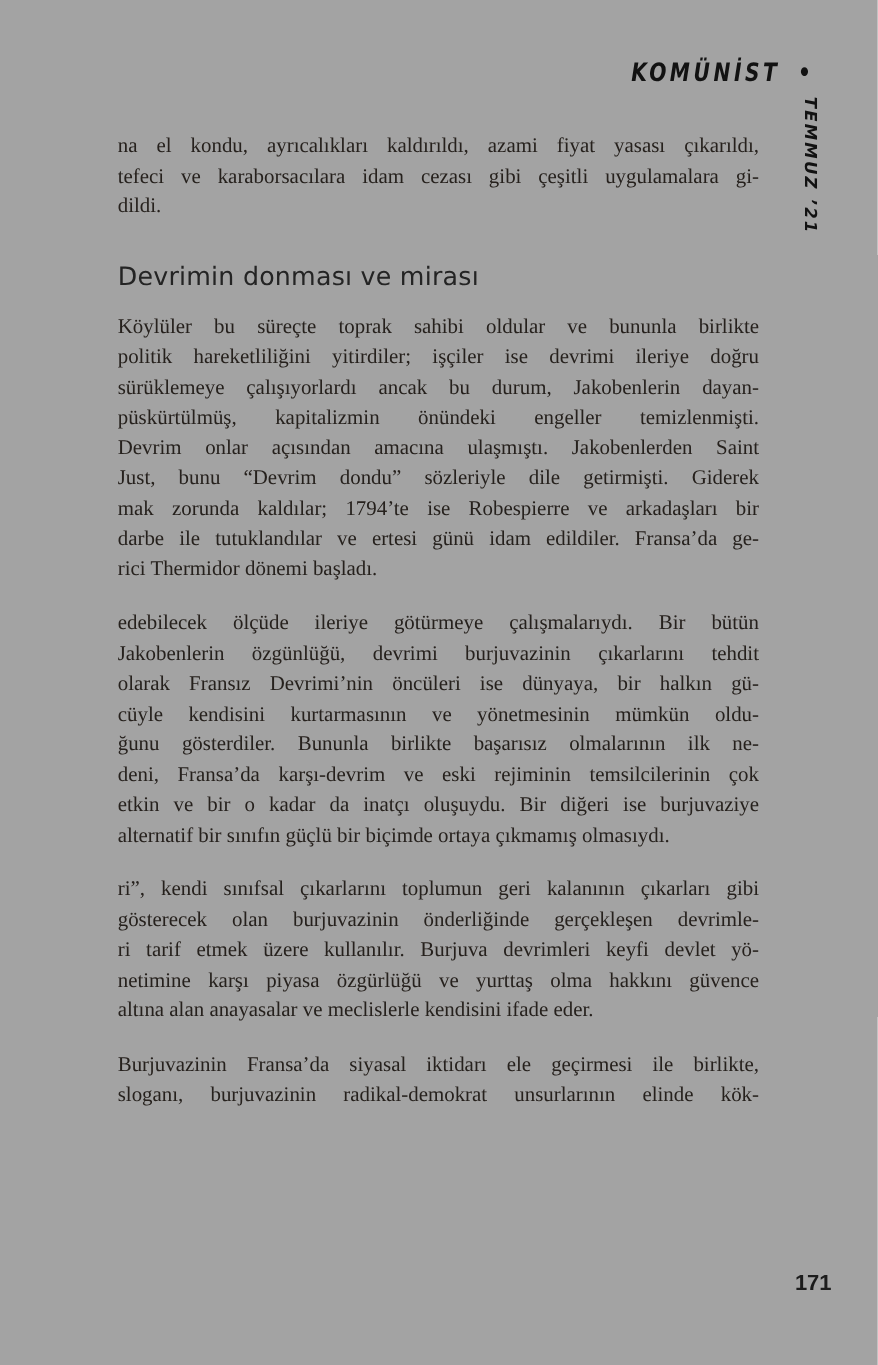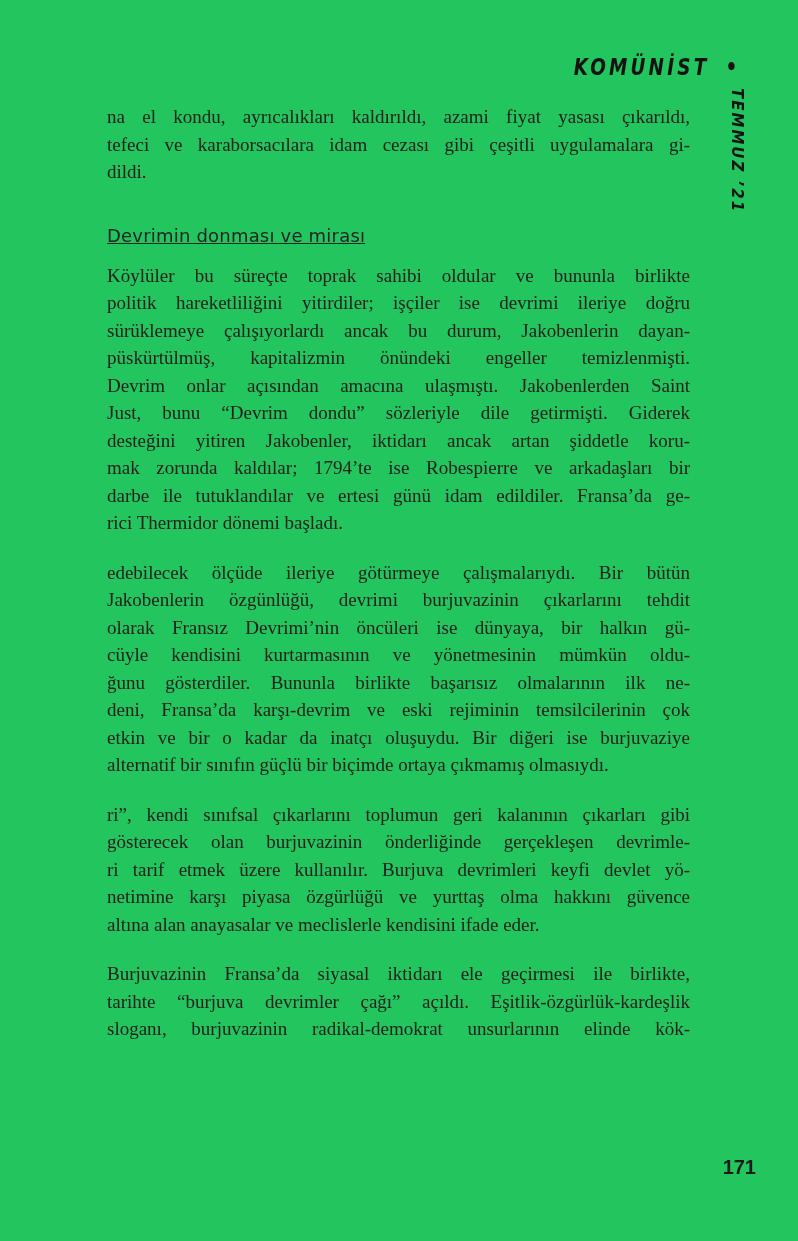--- a/index.html
+++ b/index.html
@@ -10,21 +10,21 @@
   body {
     width: 798px;
     height: 1241px;
     position: relative;
     overflow: hidden;
     font-family: "Liberation Serif", serif;
   }
   .page {
     position: absolute;
     inset: 0;
-    background: #22c55e;
+    background: #a3a3a3;
   }
 
   
   .masthead {
     position: absolute;
     top: 54px;
     right: 61px;
     font-family: "DejaVu Sans", sans-serif;
     font-style: italic;
     font-weight: 700;
@@ -58,37 +58,36 @@
 
   
   .content {
     position: absolute;
     top: 0; left: 0; right: 0;
     padding: 103px 108px 0 107px;
     color: #26211d;
     font-size: 19px;
     line-height: 27.5px;
   }
-  .para { margin: 0 0 22px 0; }
+  .para { margin: 16px 0 22px 0; }
   .tline {
     text-align: justify;
     text-align-last: justify;
     white-space: normal;
   }
   .tline.last { text-align-last: left; }
 
   .heading {
     font-family: "DejaVu Sans", sans-serif;
     font-weight: 400;
-    font-size: 18px;
+    font-size: 23px;
     line-height: 32px;
     color: #242424;
     margin: 34px 0 10px 0;
     letter-spacing: 0.2px;
-    text-decoration: underline;
   }
 
   
   .page-number {
     position: absolute;
     top: 1156px;
     right: 42px;
     font-family: "Liberation Sans", sans-serif;
     font-weight: 700;
     font-size: 20px;
@@ -117,21 +116,20 @@
 
     <h2 class="heading">Devrimin donması ve mirası</h2>
 
     <div class="para">
         <div class="tline">Köylüler bu süreçte toprak sahibi oldular ve bununla birlikte</div>
         <div class="tline">politik hareketliliğini yitirdiler; işçiler ise devrimi ileriye doğru</div>
         <div class="tline">sürüklemeye çalışıyorlardı ancak bu durum, Jakobenlerin dayan-</div>
         <div class="tline">püskürtülmüş, kapitalizmin önündeki engeller temizlenmişti.</div>
         <div class="tline">Devrim onlar açısından amacına ulaşmıştı. Jakobenlerden Saint</div>
         <div class="tline">Just, bunu “Devrim dondu” sözleriyle dile getirmişti. Giderek</div>
-        <div class="tline">desteğini yitiren Jakobenler, iktidarı ancak artan şiddetle koru-</div>
         <div class="tline">mak zorunda kaldılar; 1794’te ise Robespierre ve arkadaşları bir</div>
         <div class="tline">darbe ile tutuklandılar ve ertesi günü idam edildiler. Fransa’da ge-</div>
         <div class="tline last">rici Thermidor dönemi başladı.</div>
       </div>
 
     <div class="para">
         <div class="tline">edebilecek ölçüde ileriye götürmeye çalışmalarıydı. Bir bütün</div>
         <div class="tline">Jakobenlerin özgünlüğü, devrimi burjuvazinin çıkarlarını tehdit</div>
         <div class="tline">olarak Fransız Devrimi’nin öncüleri ise dünyaya, bir halkın gü-</div>
         <div class="tline">cüyle kendisini kurtarmasının ve yönetmesinin mümkün oldu-</div>
@@ -144,21 +142,20 @@
     <div class="para">
         <div class="tline">ri”, kendi sınıfsal çıkarlarını toplumun geri kalanının çıkarları gibi</div>
         <div class="tline">gösterecek olan burjuvazinin önderliğinde gerçekleşen devrimle-</div>
         <div class="tline">ri tarif etmek üzere kullanılır. Burjuva devrimleri keyfi devlet yö-</div>
         <div class="tline">netimine karşı piyasa özgürlüğü ve yurttaş olma hakkını güvence</div>
         <div class="tline last">altına alan anayasalar ve meclislerle kendisini ifade eder.</div>
       </div>
 
     <div class="para">
         <div class="tline">Burjuvazinin Fransa’da siyasal iktidarı ele geçirmesi ile birlikte,</div>
-        <div class="tline">tarihte “burjuva devrimler çağı” açıldı. Eşitlik-özgürlük-kardeşlik</div>
         <div class="tline">sloganı, burjuvazinin radikal-demokrat unsurlarının elinde kök-</div>
       </div>
 
   </main>
 
   <div class="page-number">171</div>
 
 </div>
 
 </body></html>

